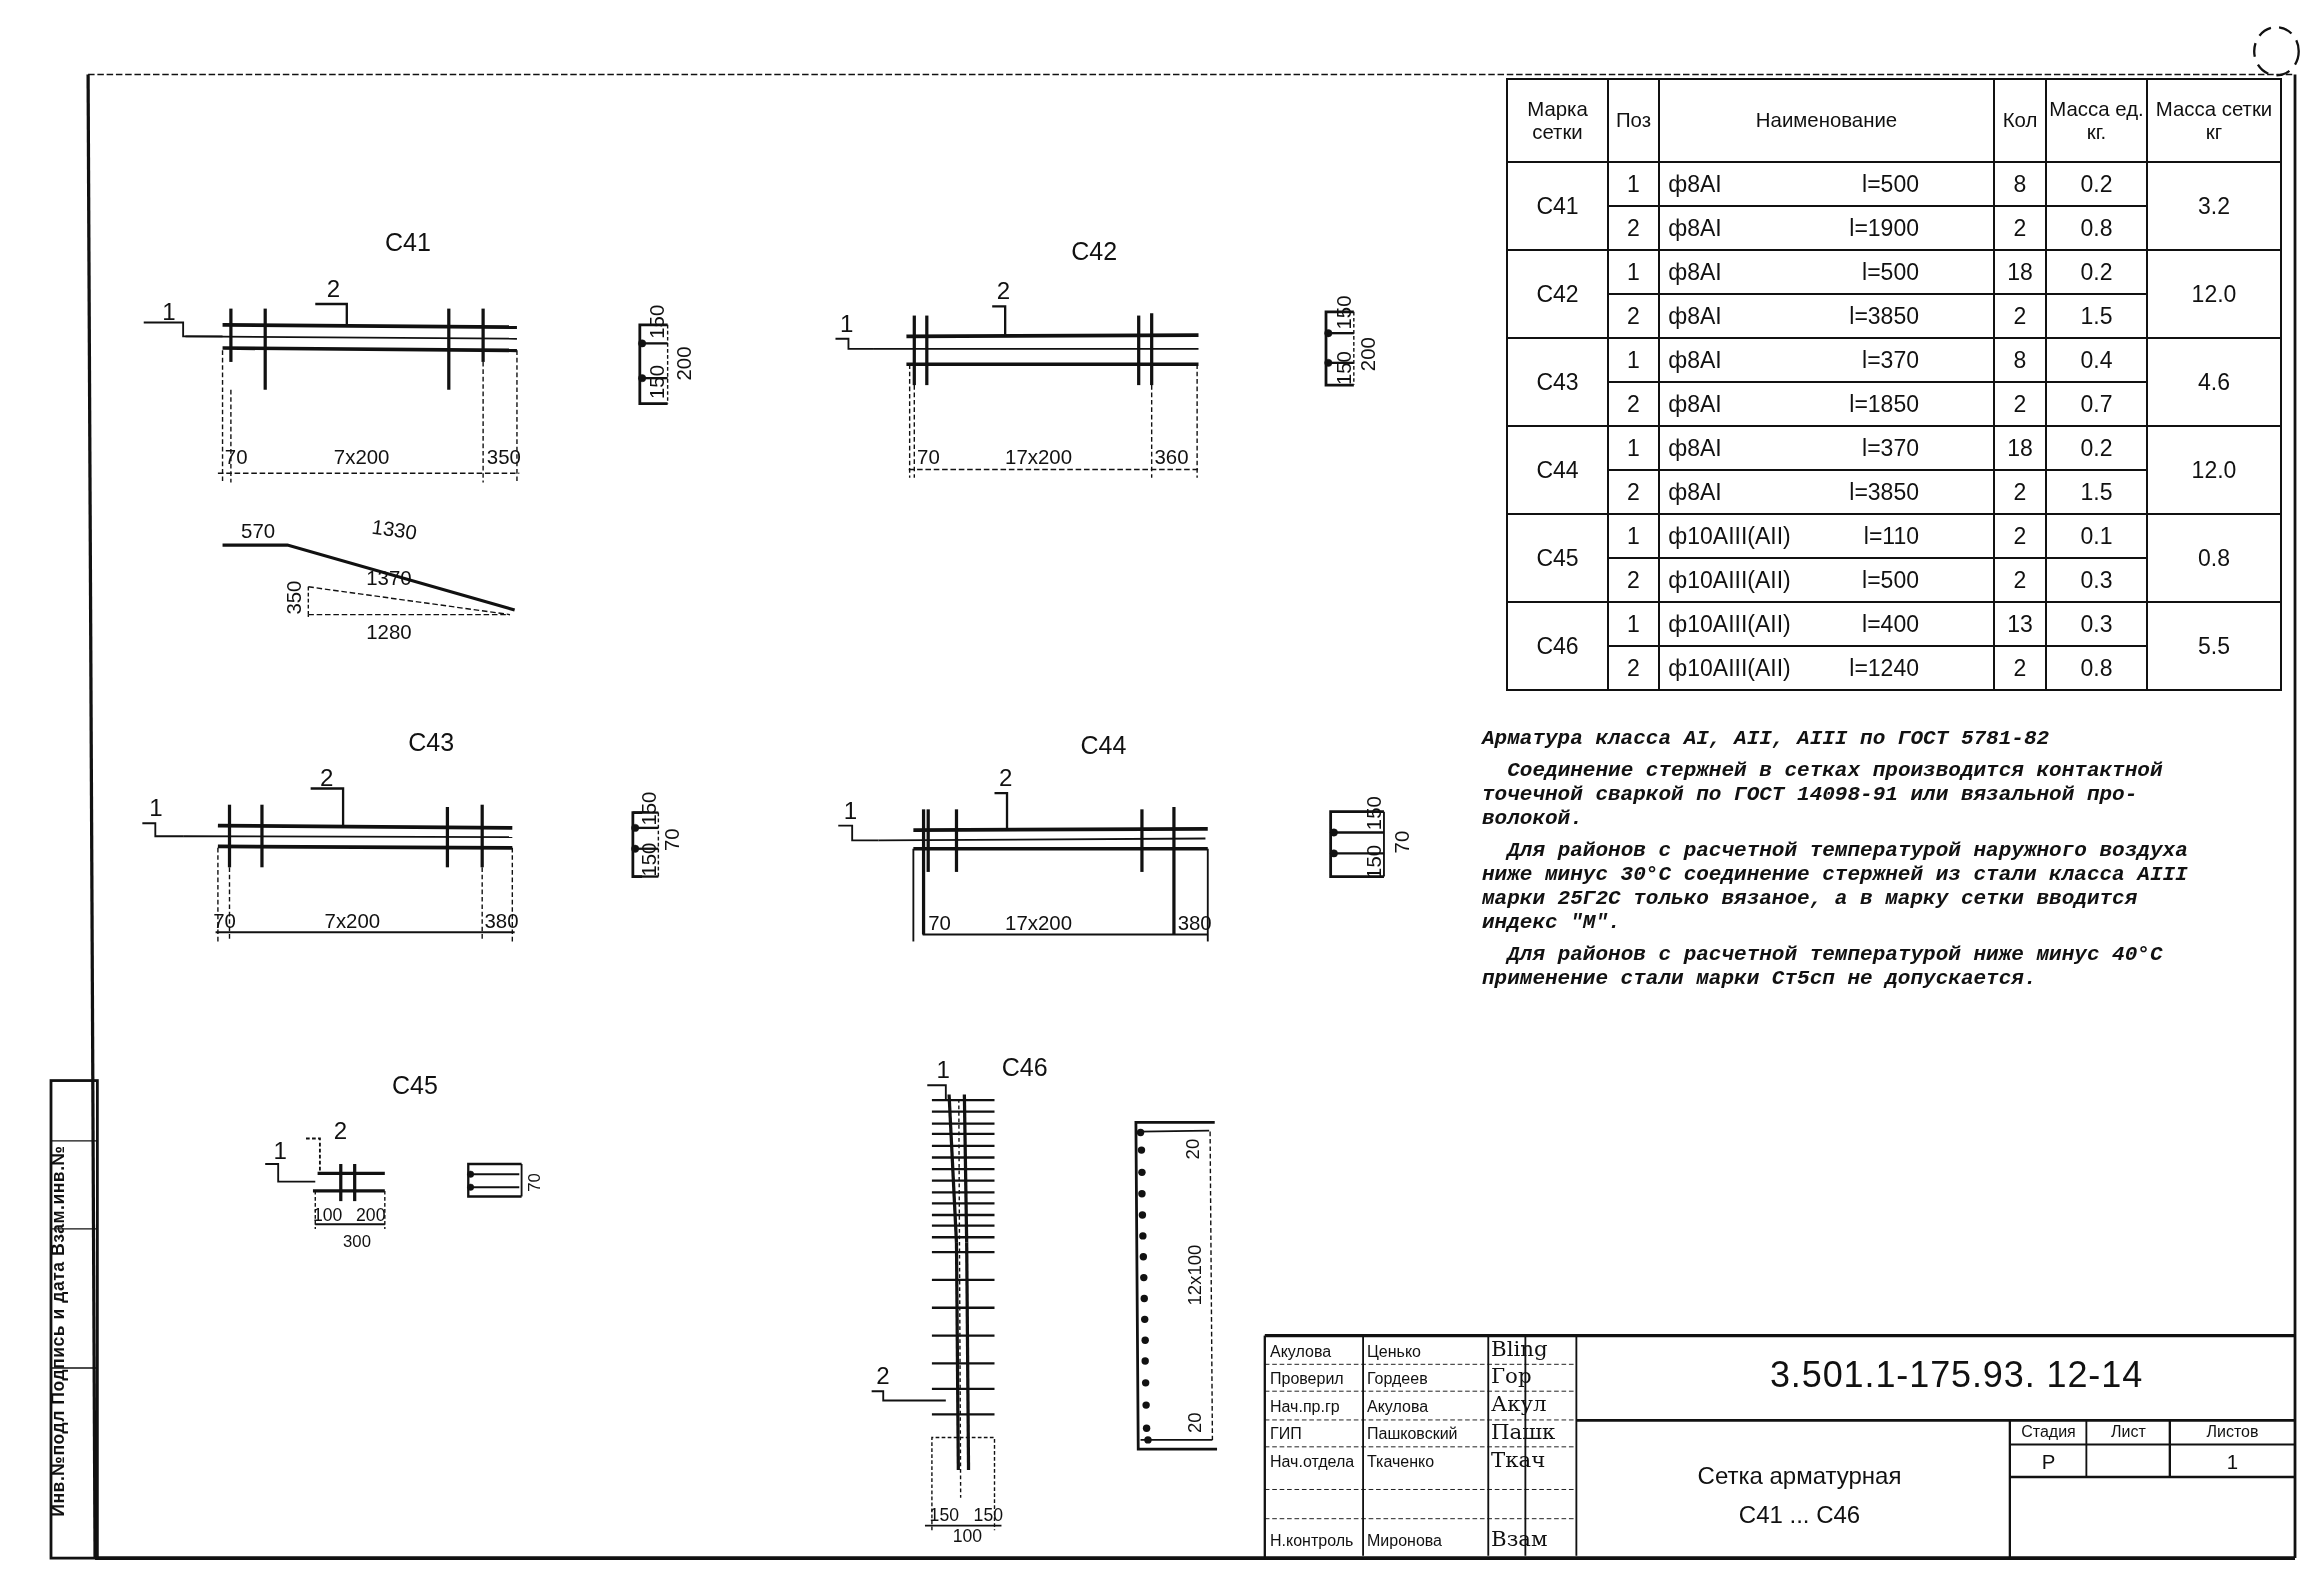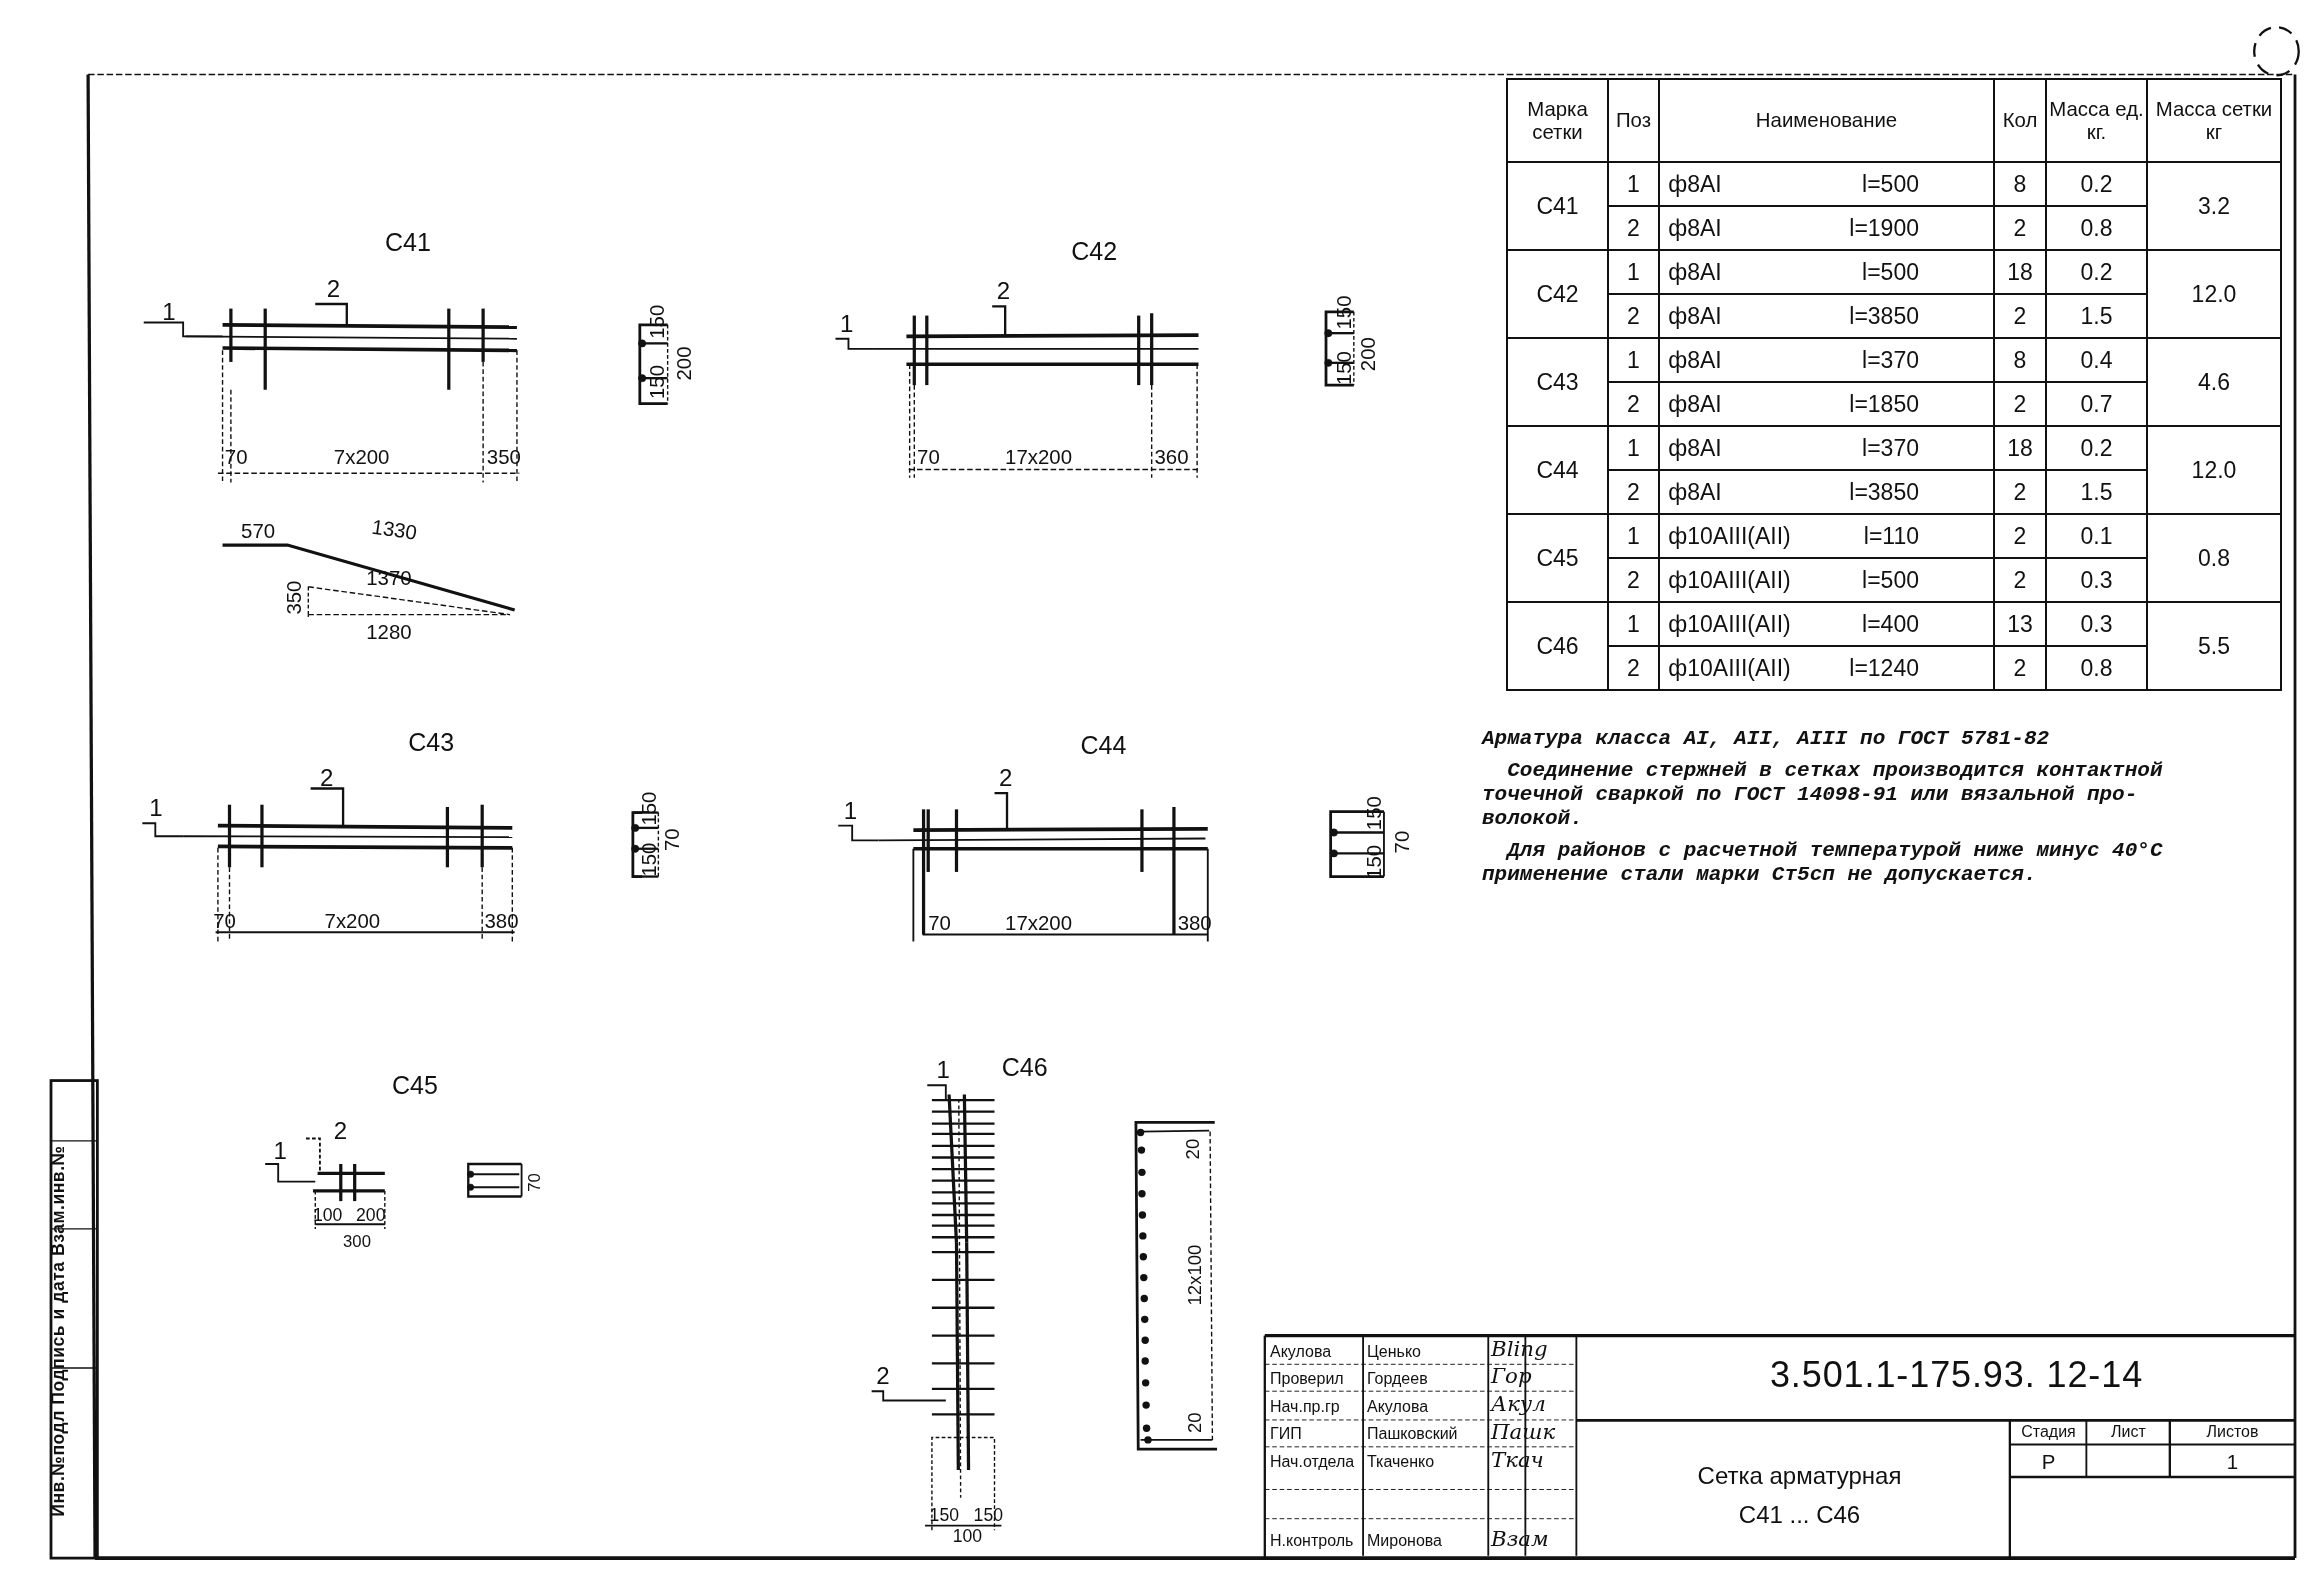--- a/index.html
+++ b/index.html
@@ -21,21 +21,21 @@
   .namecell { display:flex; justify-content:space-between; padding-right:74px;gap:20px; }
   
   .notes { position:absolute; left:1474px; top:719px; width:825px;
            font-family:"Liberation Mono", monospace; font-weight:bold; font-size:21px; line-height:24px; }
   .notes p { margin:8px; white-space:pre-wrap;font-style:italic; }
   .tb-code { position:absolute; left:1632px; top:1354px; width:649px; text-align:center; font-size:36px; letter-spacing:0.9px; }
   .tb-name { position:absolute; left:1651px; top:1456px; width:297px; text-align:center; font-size:24px; line-height:39px; }
   .tb-row { position:absolute; left:1270px; font-size:16px; height:26px; line-height:26px; }
   .tb-role { width:88px; display:inline-block; overflow:hidden; white-space:nowrap; }
   .tb-person { width:125px; display:inline-block; overflow:hidden; white-space:nowrap; margin-left:9px; }
-  .tb-sig { position:absolute; font-family:"DejaVu Serif", serif; font-style:italic; font-size:21.3px; }
+  .tb-sig { position:absolute; font-family:"DejaVu Serif", serif; font-size:21.3px; }
   .stage-hdr { position:absolute; top:1423px; font-size:16px; text-align:center; }
   .stage-val { position:absolute; top:1451px; font-size:20.4px; text-align:center; }
   .side-stamp { position:absolute; left:37px; top:1099px; width:42px; height:464px; }
   .side-stamp span { position:absolute; left:50%; top:50%; transform:translate(-50%,-50%) rotate(-90deg);
                      white-space:nowrap; font-weight:bold; font-size:17.6px; letter-spacing:0.5px; }
 </style>
 </head>
 <body>
 
 <div class="sheet">
@@ -500,20 +500,24 @@
       <td>0.8</td>
     </tr>
   </tbody>
 </table>
 
 <div class="notes">
   <p>Арматура класса AI, AII, AIII по ГОСТ 5781-82</p>
   <p>  Соединение стержней в сетках производится контактной
 точечной сваркой по ГОСТ 14098-91 или вязальной про-
 волокой.</p>
+  <p>  Для районов с расчетной температурой наружного воздуха
+ниже минус 30°С соединение стержней из стали класса AIII
+марки 25Г2С только вязаное, а в марку сетки вводится
+индекс "М".</p>
   <p>  Для районов с расчетной температурой ниже минус 40°С
 применение стали марки Ст5сп не допускается.</p>
 </div>
 
 <div class="side-stamp">
   <span>Инв.№подл  Подпись и дата  Взам.инв.№</span>
 </div>
 
 <div class="tb-code">3.501.1-175.93.   12-14</div>
 <div class="tb-name">

